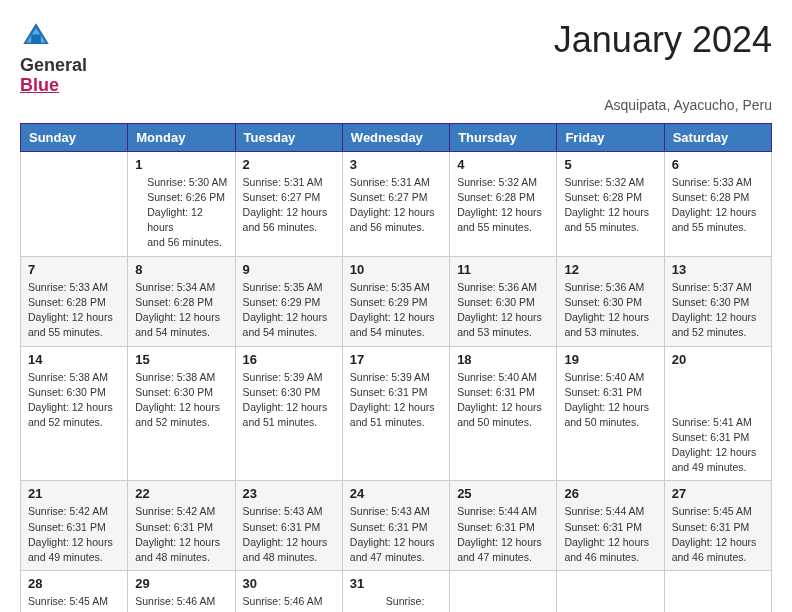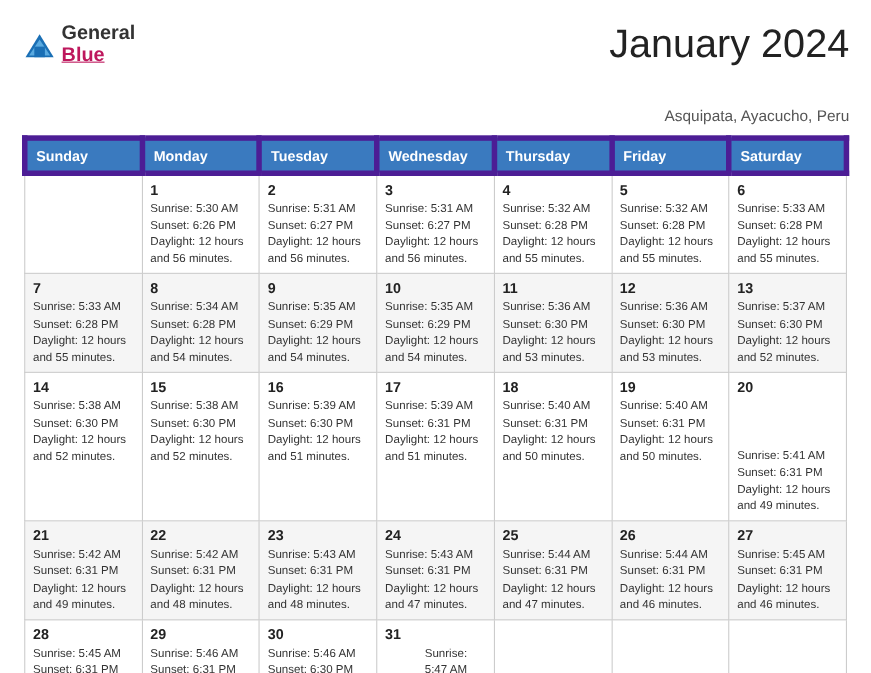--- a/index.html
+++ b/index.html
@@ -11,22 +11,23 @@
       padding: 20px;
     }
     .header {
       display: flex;
       justify-content: space-between;
       align-items: flex-start;
       margin-bottom: 10px;
     }
     .logo {
       display: flex;
-      align-items: flex-end;
+      align-items: flex-start;
       gap: 4px;
+      flex-direction: column;
     }
     .logo-text {
       font-size: 18px;
       font-weight: bold;
       line-height: 1.1;
     }
     .logo-general { color: #333; }
     .logo-blue { color: #be185d; text-decoration: underline; }
     .logo-icon {
       width: 32px;
@@ -51,21 +52,21 @@
       border-collapse: collapse;
       border: 1px solid #ccc;
     }
     .calendar th {
       background-color: #3a7abf;
       color: #fff;
       text-align: left;
       padding: 6px 8px;
       font-size: 13px;
       font-weight: bold;
-      border: 5px solid #4c1d95;
+      border: 1px solid #4c1d95;
     }
     .calendar td {
       vertical-align: top;
       padding: 5px 7px;
       border: 1px solid #ccc;
       font-size: 11px;
       color: #333;
       min-height: 80px;
       width: calc(100% / 7);
       background: #fff;
@@ -120,21 +121,21 @@
         <th>Thursday</th>
         <th>Friday</th>
         <th>Saturday</th>
       </tr>
   </thead>
   <tbody id="calendar-body">
   <tr>
         <td class="empty-cell"></td>
         <td>
           <span class="day-number">1</span>
-          <div class="day-info" style="white-space: pre-line;">Sunrise: 5:30 AM
+          <div class="day-info" style="white-space: pre-line; margin-left: 12px;">Sunrise: 5:30 AM
 Sunset: 6:26 PM
 Daylight: 12 hours
 and 56 minutes.</div>
         </td>
         <td>
           <span class="day-number">2</span>
           <div class="day-info" style="white-space: pre-line;">Sunrise: 5:31 AM
 Sunset: 6:27 PM
 Daylight: 12 hours
 and 56 minutes.</div>

